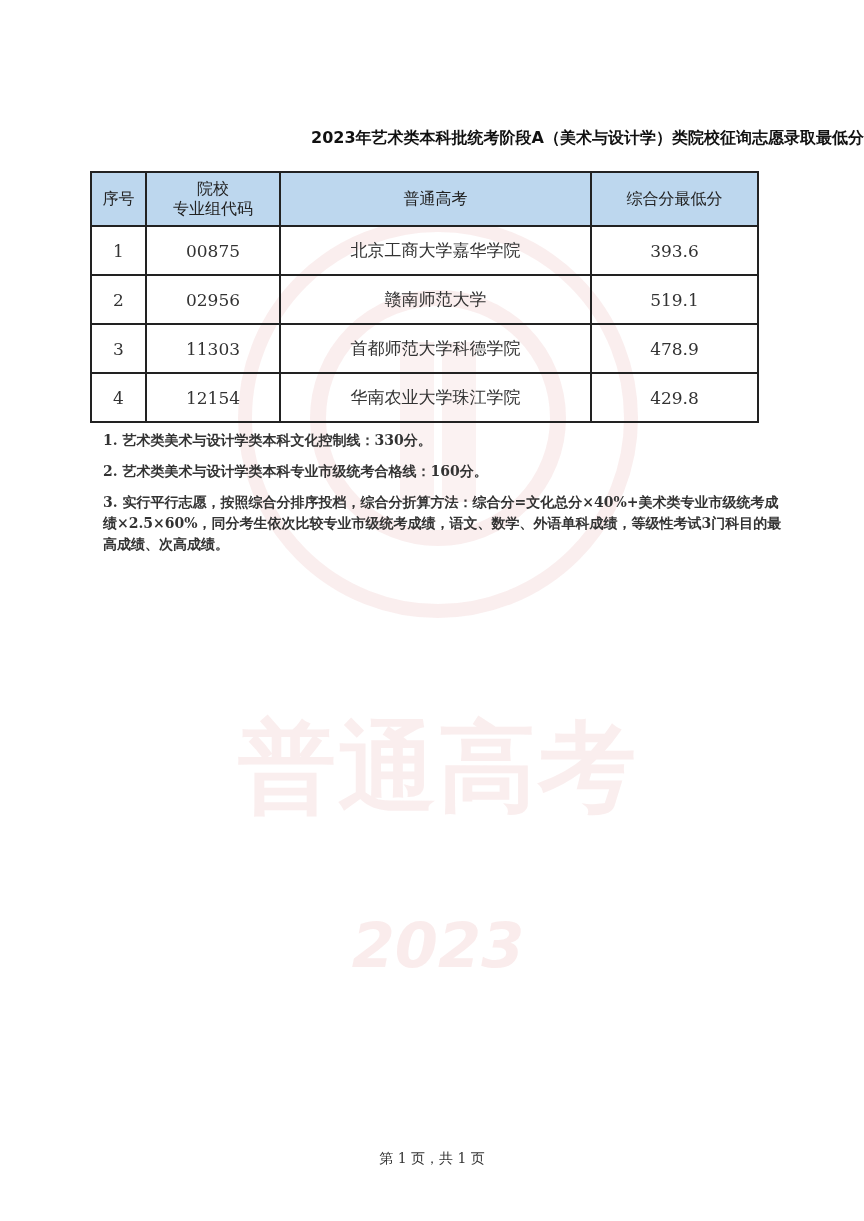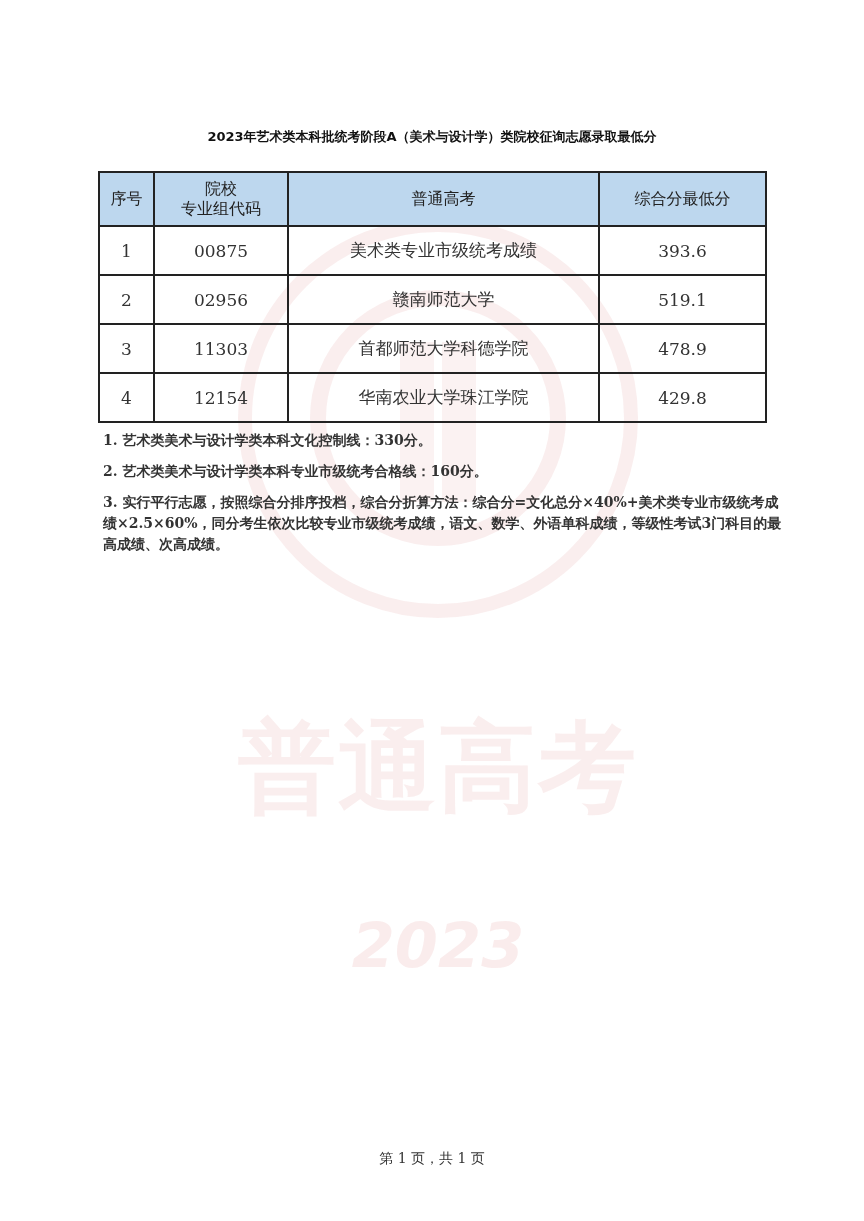--- a/index.html
+++ b/index.html
@@ -7,23 +7,23 @@
          font-family: "DejaVu Serif", "Liberation Serif", serif; color:#222; }
   .wm-seal { position:absolute; left:238px; top:218px; width:400px; height:400px; border-radius:50%;
              border:14px solid rgba(210,90,90,0.10); box-sizing:border-box; z-index:0; }
   .wm-seal .inner { position:absolute; left:58px; top:58px; width:256px; height:256px; border-radius:50%;
              border:16px solid rgba(210,90,90,0.10); box-sizing:border-box; }
   .wm-seal .bar { position:absolute; top:110px; width:34px; height:160px; background:rgba(210,90,90,0.08); }
   .wm-big { position:absolute; left:238px; top:718px; width:400px; text-align:center; font-family:"DejaVu Sans", sans-serif;
             font-weight:bold; font-size:98px; letter-spacing:2px; color:rgba(230,170,170,0.20); z-index:0; line-height:1; }
   .wm-year { position:absolute; left:238px; top:915px; width:400px; text-align:center; font-family:"DejaVu Sans", sans-serif;
             font-weight:bold; font-style:italic; font-size:62px; color:rgba(230,170,170,0.22); z-index:0; line-height:1; }
-  .title { position:absolute; left:0; width:864px; top:128px; text-align:center; font-family:"DejaVu Sans", sans-serif;
-           font-weight:bold; font-size:13px; color:#111; z-index:2; }
-  table { position:absolute; left:98px; top:171px; border-collapse:collapse; z-index:2; }
+  .title { position:absolute; left:0; width:864px; top:128px; text-align:right; font-family:"DejaVu Sans", sans-serif;
+           font-weight:bold; font-size:16px; color:#111; z-index:2; }
+  table { position:absolute; left:90px; top:171px; border-collapse:collapse; z-index:2; }
   td, th { border:2px solid #222; text-align:center; padding:0; }
   th { background:#bdd7ee; font-family:"DejaVu Sans", sans-serif; font-weight:normal; font-size:16px; height:52px; line-height:20px; color:#222; }
   td { height:47px; font-size:17px; color:#333; }
   .notes { position:absolute; left:103px; top:430px; width:680px; font-size:14px; color:#333; z-index:2; line-height:21px;font-weight:bold; }
   .notes p { margin:0 0 10px 0; }
   .footer { position:absolute; left:0; width:864px; top:1150px; text-align:center; font-size:14px; color:#333; z-index:2; }
 </style>
 </head>
 <body>
 
@@ -46,21 +46,21 @@
         <div>专业组代码</div>
       </th>
       <th style="width:309px">普通高考</th>
       <th style="width:165px">综合分最低分</th>
     </tr>
   </thead>
   <tbody>
     <tr>
       <td>1</td>
       <td>00875</td>
-      <td>美术类专业市级统考成绩</td>
+      <td>北京工商大学嘉华学院</td>
       <td>393.6</td>
     </tr>
     <tr>
       <td>2</td>
       <td>02956</td>
       <td>赣南师范大学</td>
       <td>519.1</td>
     </tr>
     <tr>
       <td>3</td>

